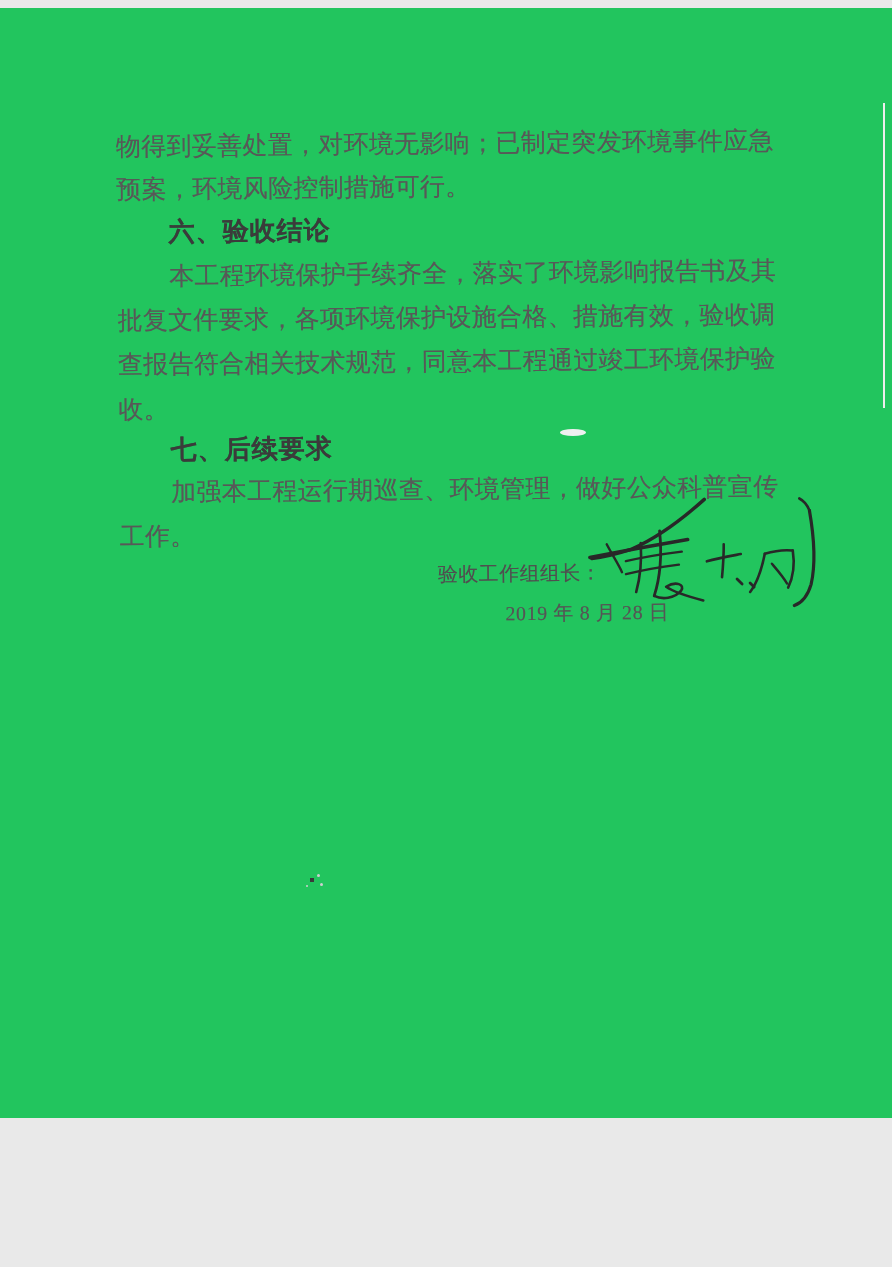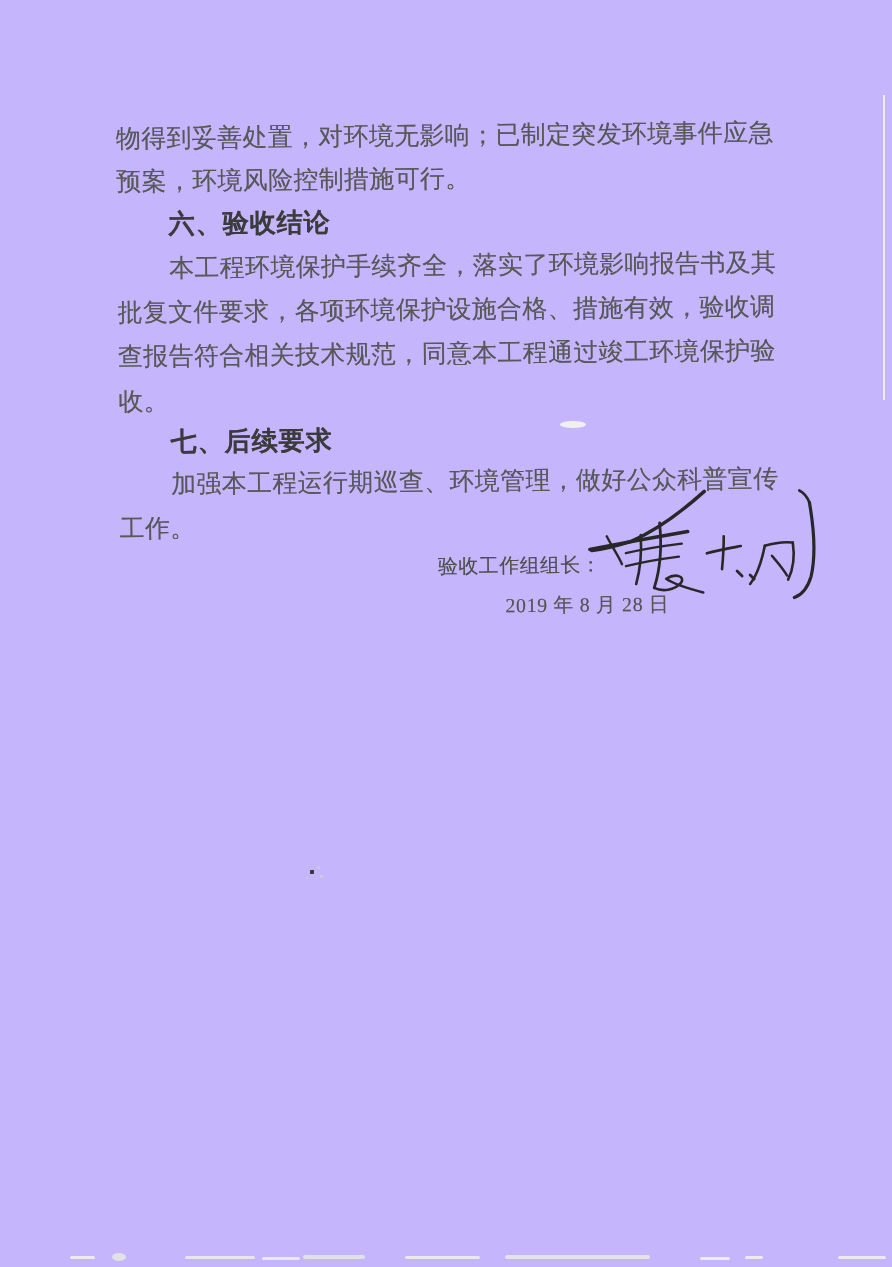--- a/index.html
+++ b/index.html
@@ -1,20 +1,20 @@
 <!DOCTYPE html>
 <html><head>
 <meta charset="utf-8">
 <style>
   html,body{margin:0;padding:0;background:#e9e9e9;}
   .page{
     position:relative;
-    width:892px;height:1267px;
-    margin:0 auto;
-    background:#c4b5fd;
+    width:892px;height:1110px;
+    margin:8px auto;
+    background:#22c55e;
     overflow:hidden;
     font-family:"Liberation Serif","DejaVu Serif",serif;
   }
   .content{
     position:absolute;left:0;top:0;width:892px;height:700px;
     transform:rotate(-0.55deg);
     transform-origin:118px 360px;
   }
   .line{
     position:absolute;

